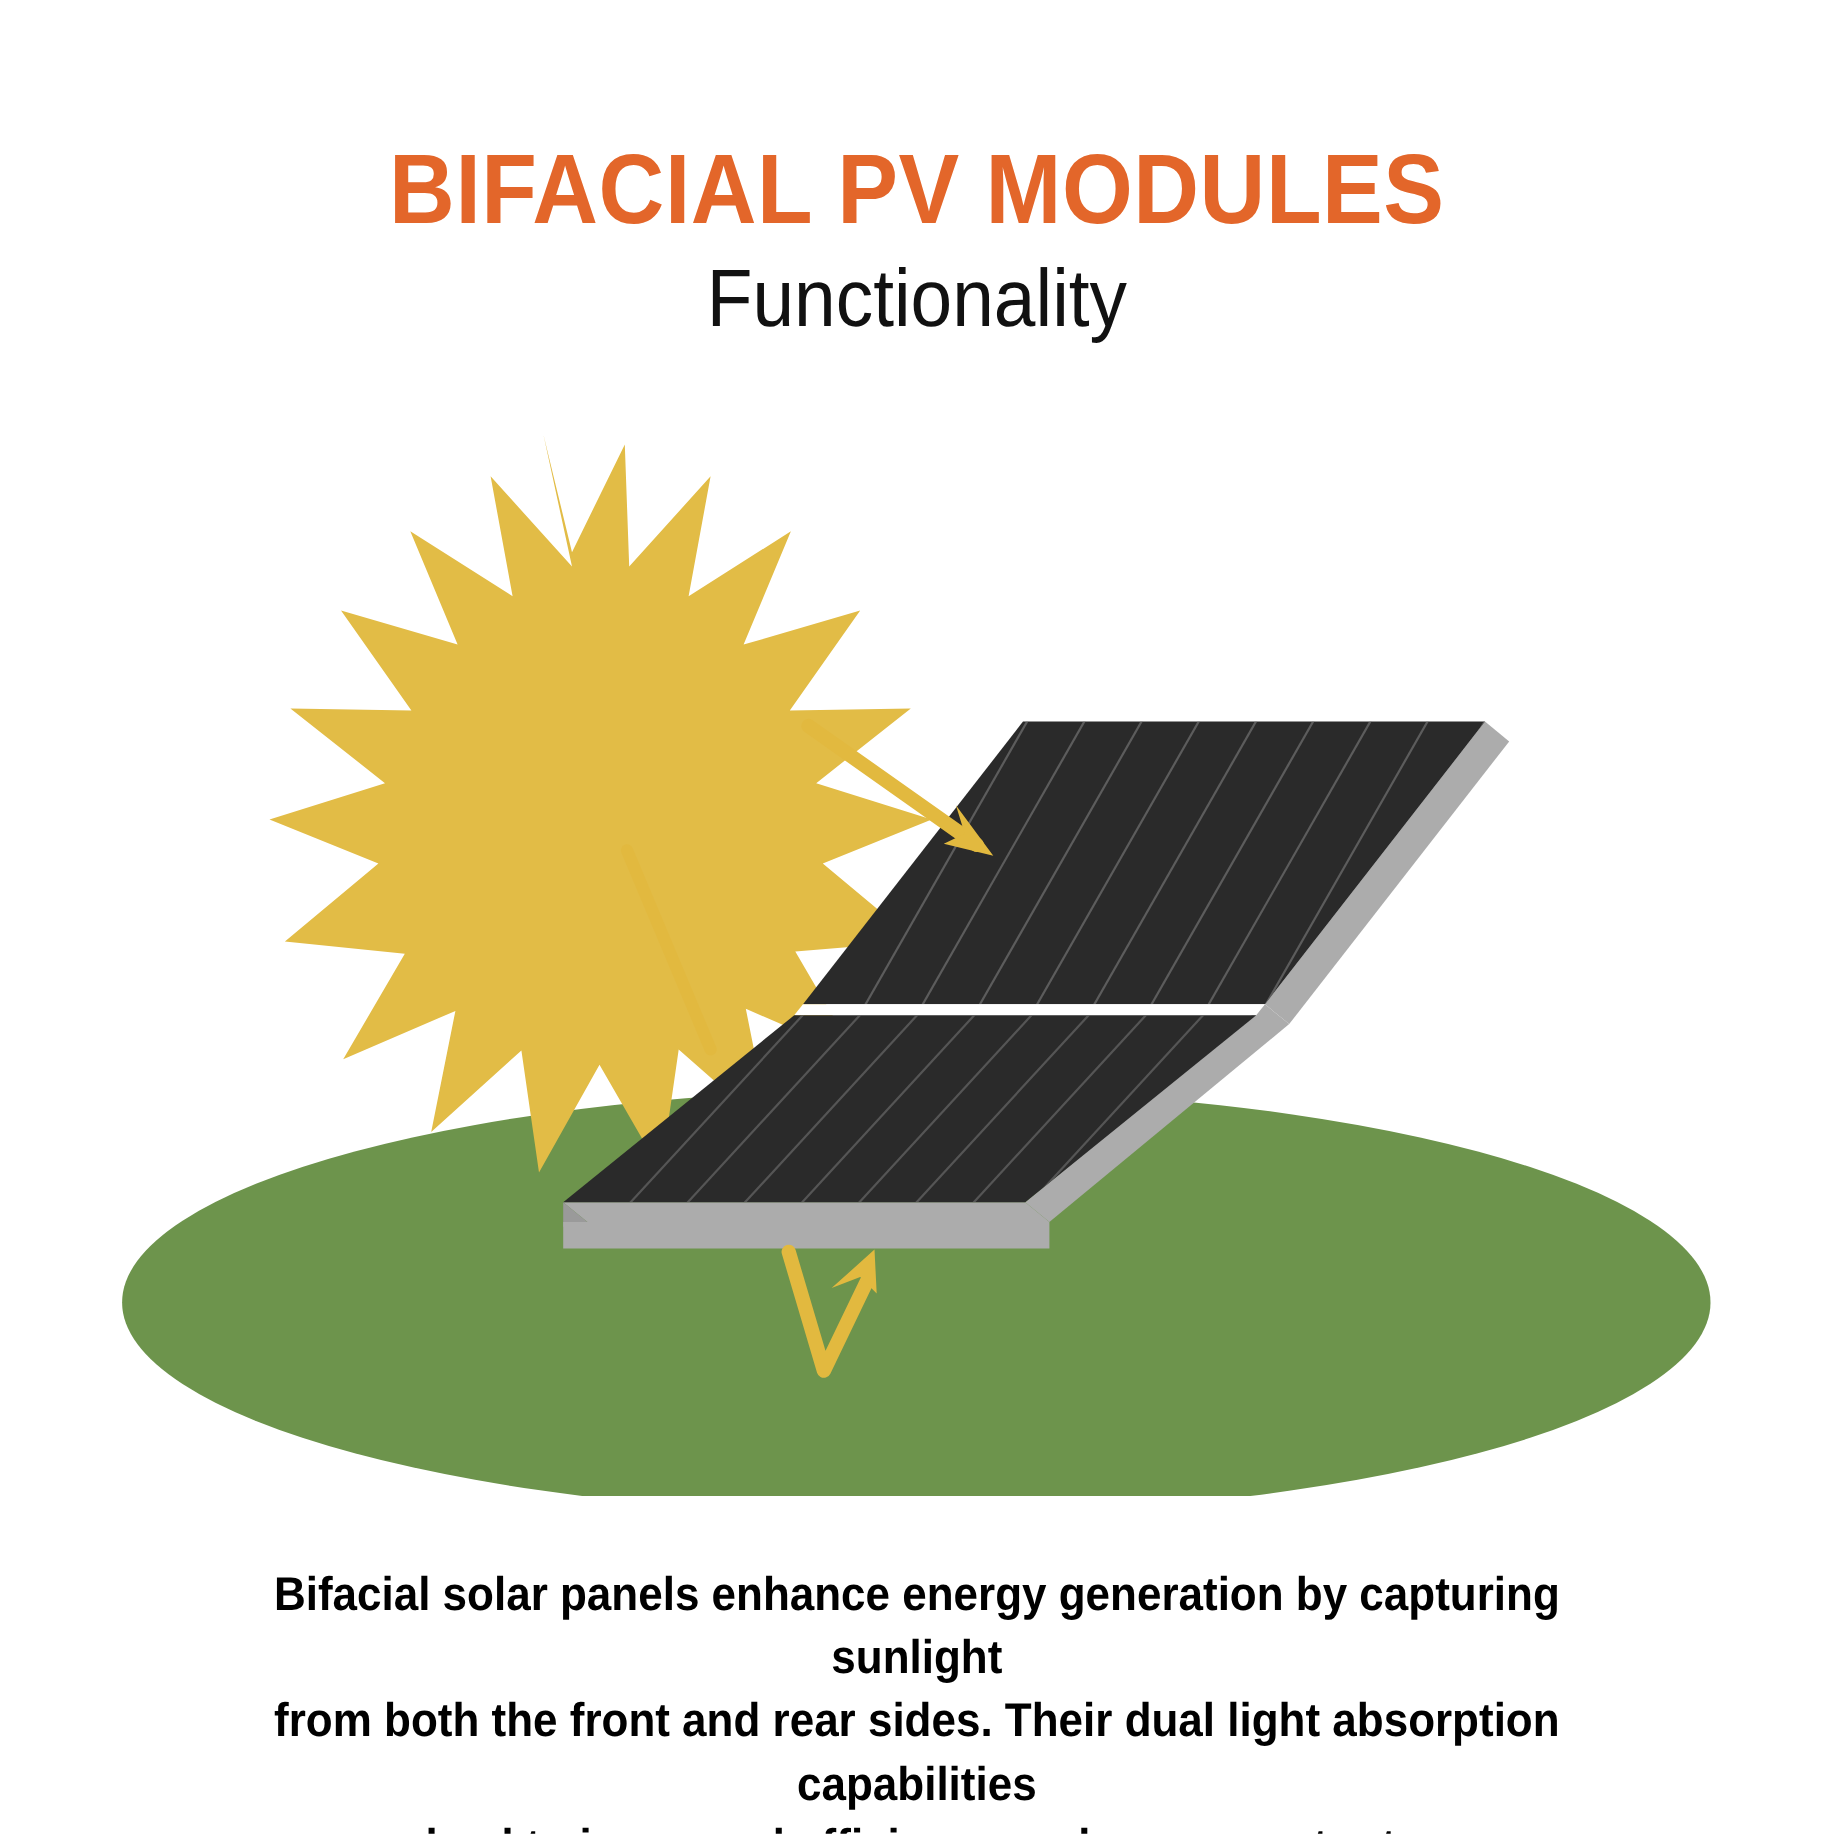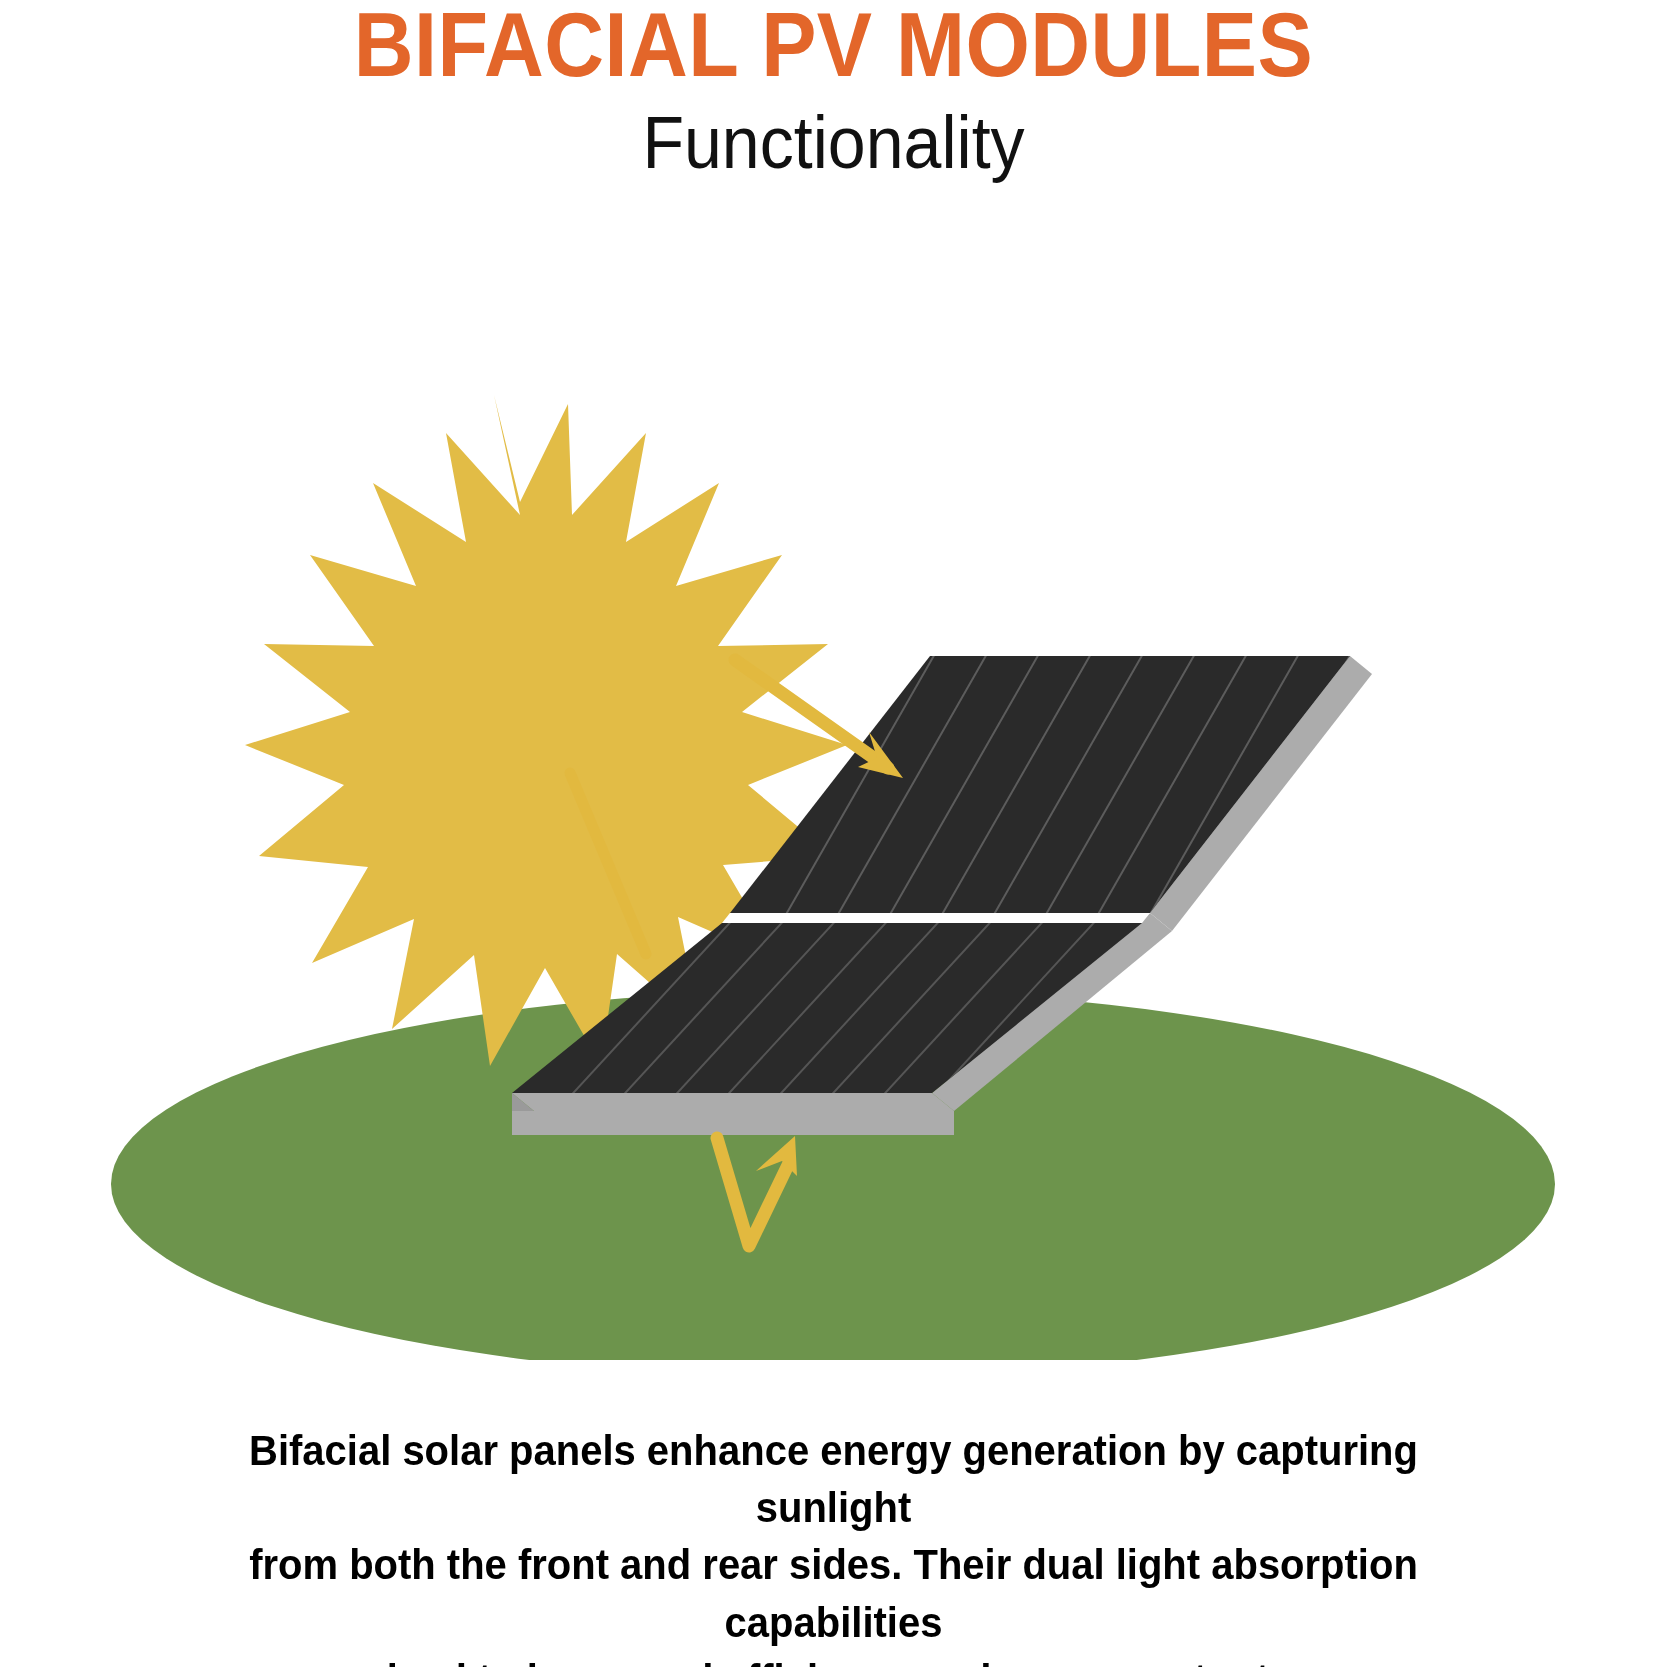--- a/index.html
+++ b/index.html
@@ -21,20 +21,21 @@
     background: #ffffff;
   }
 
   
   .header {
     position: absolute;
     top: 0;
     left: 0;
     width: 1667px;
     text-align: center;
+    padding-top: 128px;
     box-sizing: border-box;
   }
   .title {
     margin: 0;
     font-family: "Liberation Sans Narrow", "Liberation Sans", sans-serif;
     font-size: 90px;
     line-height: 1.0;
     font-weight: 700;
     letter-spacing: 0.5px;
     color: #E3662A;

